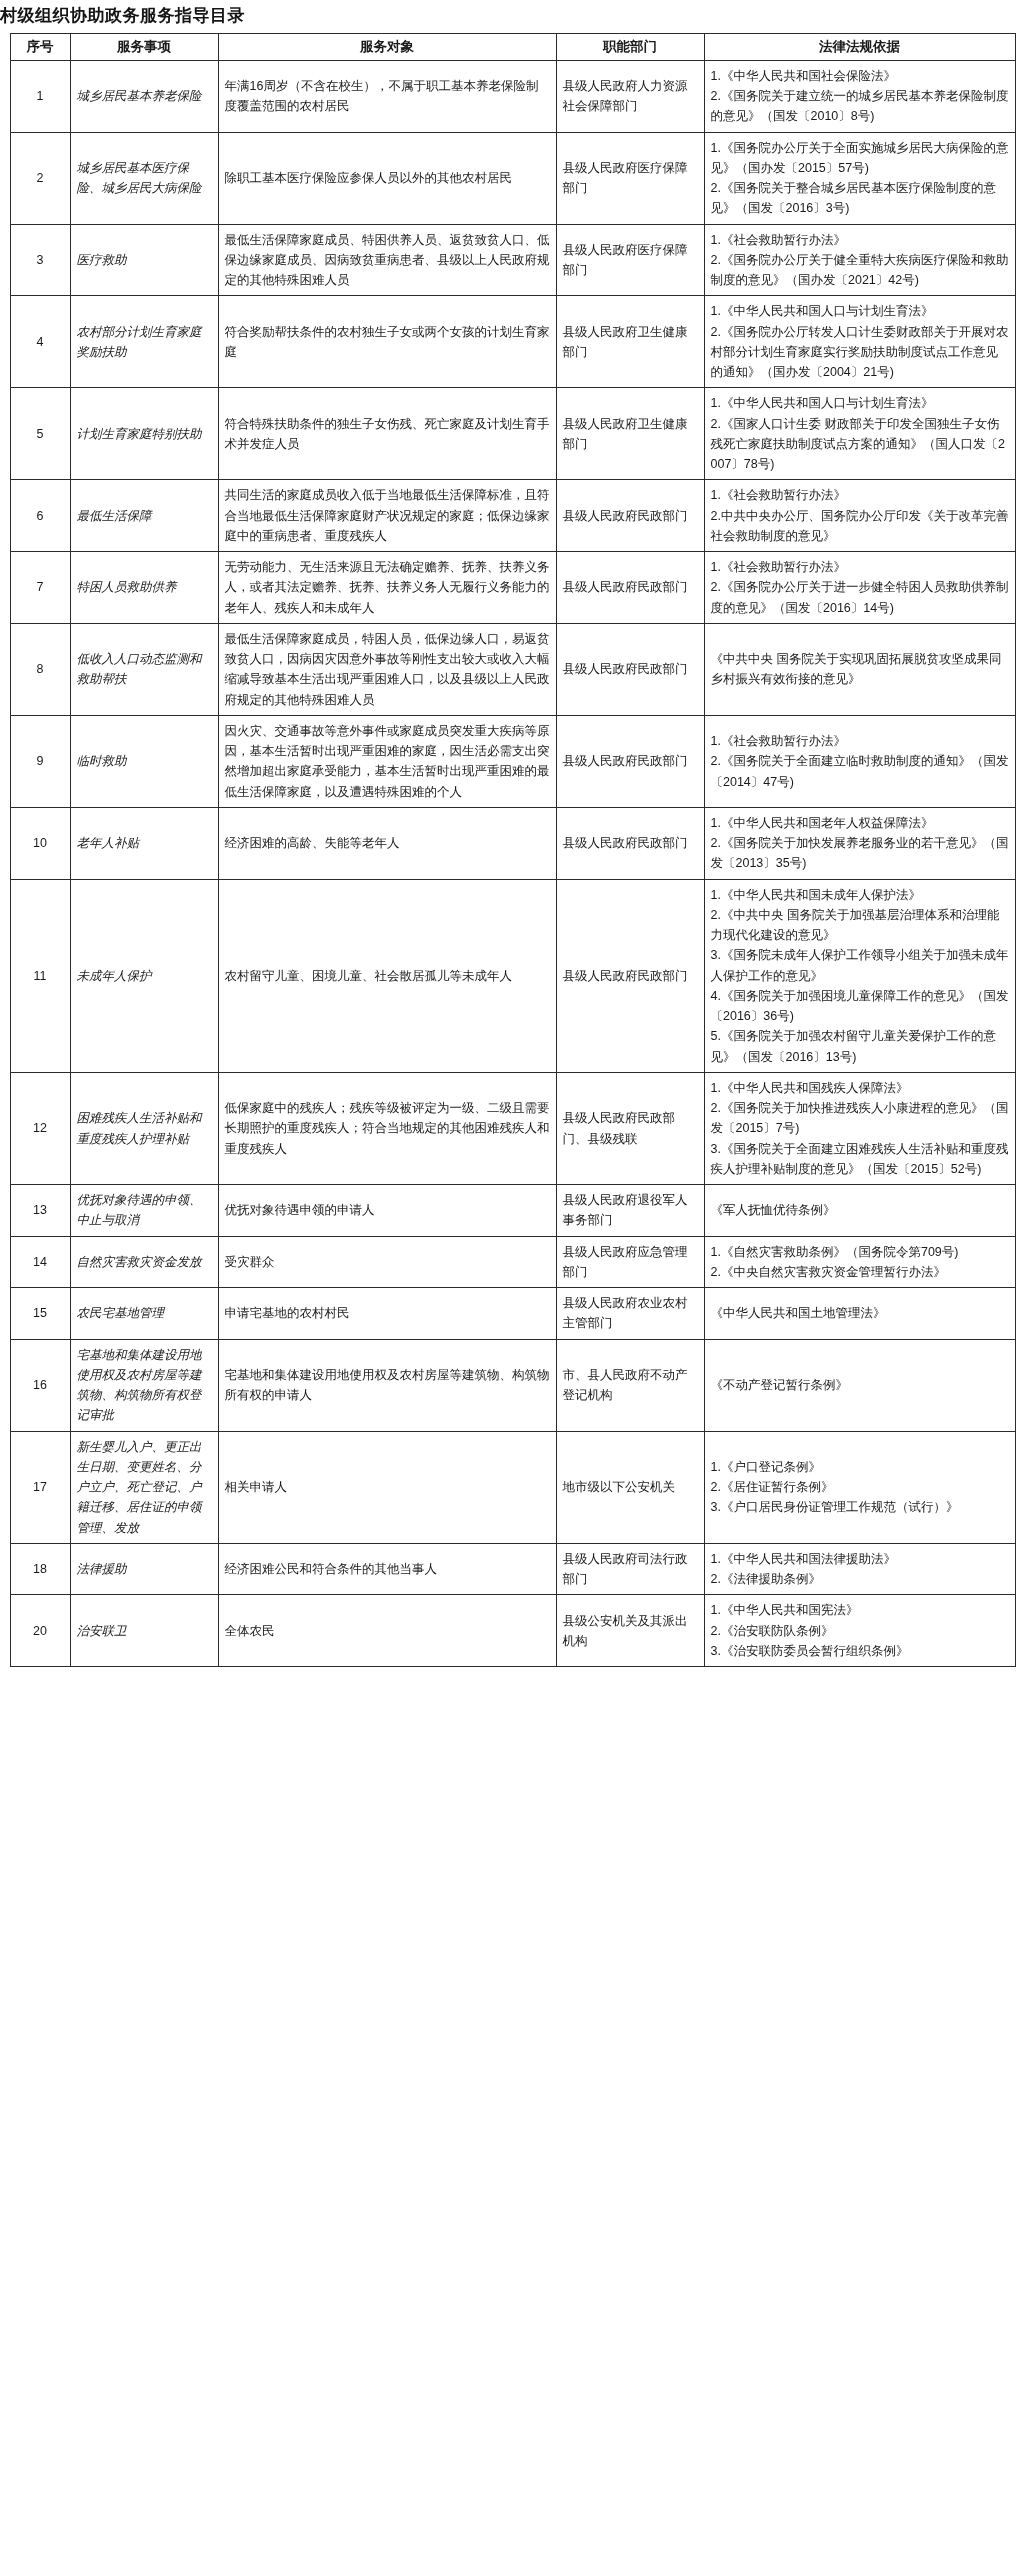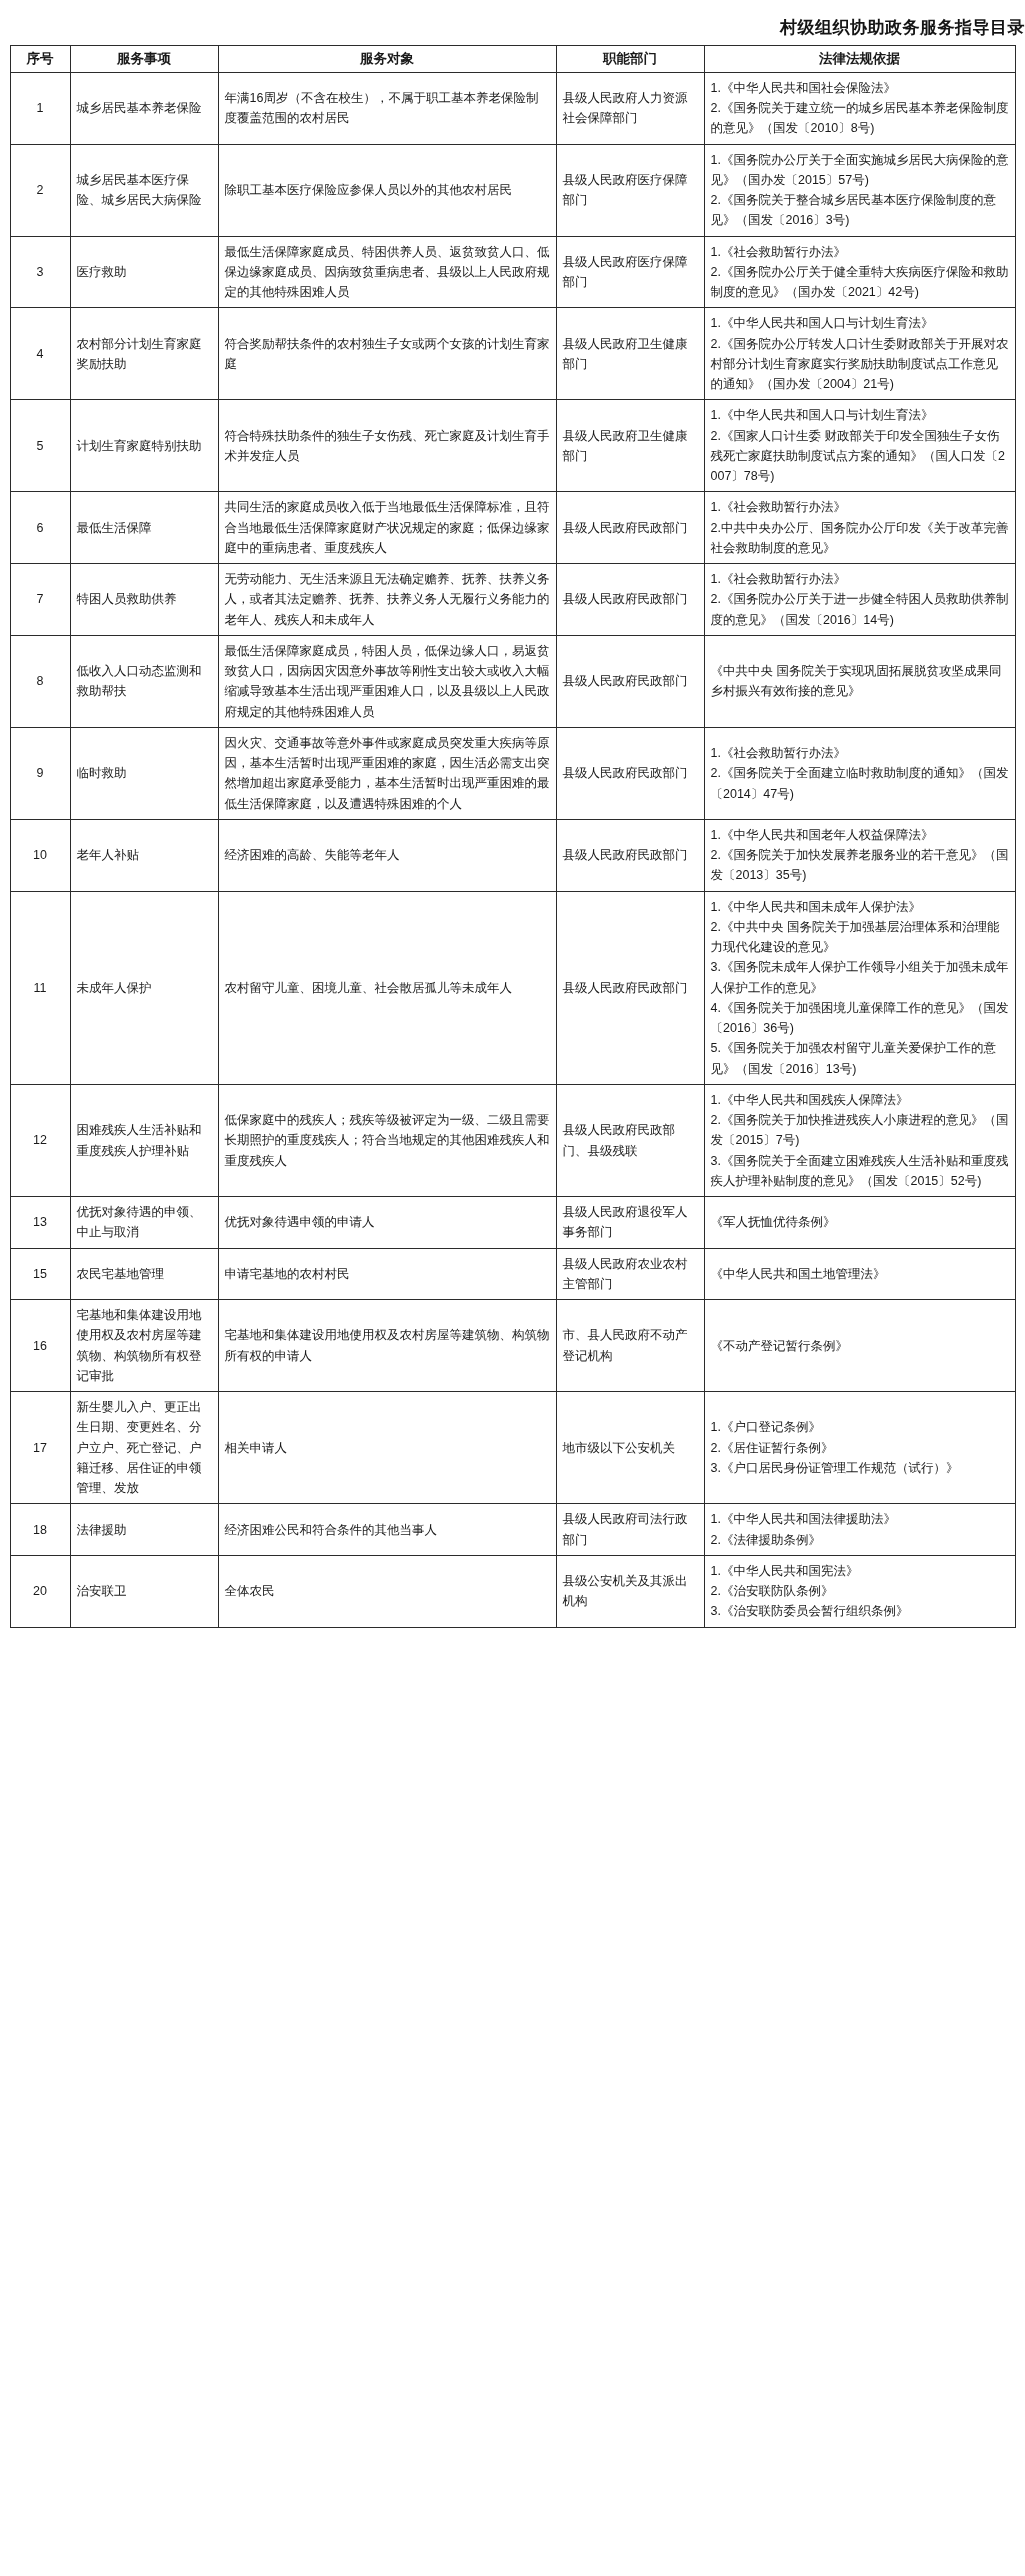--- a/index.html
+++ b/index.html
@@ -13,28 +13,27 @@
     color: #1a1a1a;
     -webkit-font-smoothing: antialiased;
   }
   .page {
     width: 1025px;
     box-sizing: border-box;
     padding: 0;
     background: #fff;
   }
   .doc-title {
-    text-align: right;
+    text-align: left;
     font-size: 17px;
     font-weight: bold;
     letter-spacing: 0.5px;
     padding: 6px 0 7px 0;
     color: #141414;
     line-height: 1.2;
-    margin-top: 12px;
   }
   table.catalog {
     border-collapse: collapse;
     width: 1004px;
     margin: 0 auto;
     table-layout: fixed;
     background: #fff;
   }
   table.catalog col.c-seq    { width: 60px; }
   table.catalog col.c-item   { width: 148px; }
@@ -60,20 +59,21 @@
     line-height: 1.3;
     background: #fff;
     margin-left: 36px;
   }
   td.seq {
     text-align: center;
     font-size: 13px;
   }
   td.item {
     text-align: left;
+    font-style: italic;
   }
   td.target {
     text-align: left;
   }
   td.dept {
     text-align: left;
   }
   td.law {
     text-align: left;
   }
@@ -232,20 +232,30 @@
         <tr>
           <td class="seq">13</td>
           <td class="item">优抚对象待遇的申领、中止与取消</td>
           <td class="target">优抚对象待遇申领的申请人</td>
           <td class="dept">县级人民政府退役军人事务部门</td>
           <td class="law">
             <span class="law-line">《军人抚恤优待条例》</span>
           </td>
         </tr>
         <tr>
+          <td class="seq">14</td>
+          <td class="item">自然灾害救灾资金发放</td>
+          <td class="target">受灾群众</td>
+          <td class="dept">县级人民政府应急管理部门</td>
+          <td class="law">
+            <span class="law-line">1.《自然灾害救助条例》（国务院令第709号)</span>
+            <span class="law-line">2.《中央自然灾害救灾资金管理暂行办法》</span>
+          </td>
+        </tr>
+        <tr>
           <td class="seq">15</td>
           <td class="item">农民宅基地管理</td>
           <td class="target">申请宅基地的农村村民</td>
           <td class="dept">县级人民政府农业农村主管部门</td>
           <td class="law">
             <span class="law-line">《中华人民共和国土地管理法》</span>
           </td>
         </tr>
         <tr>
           <td class="seq">16</td>

